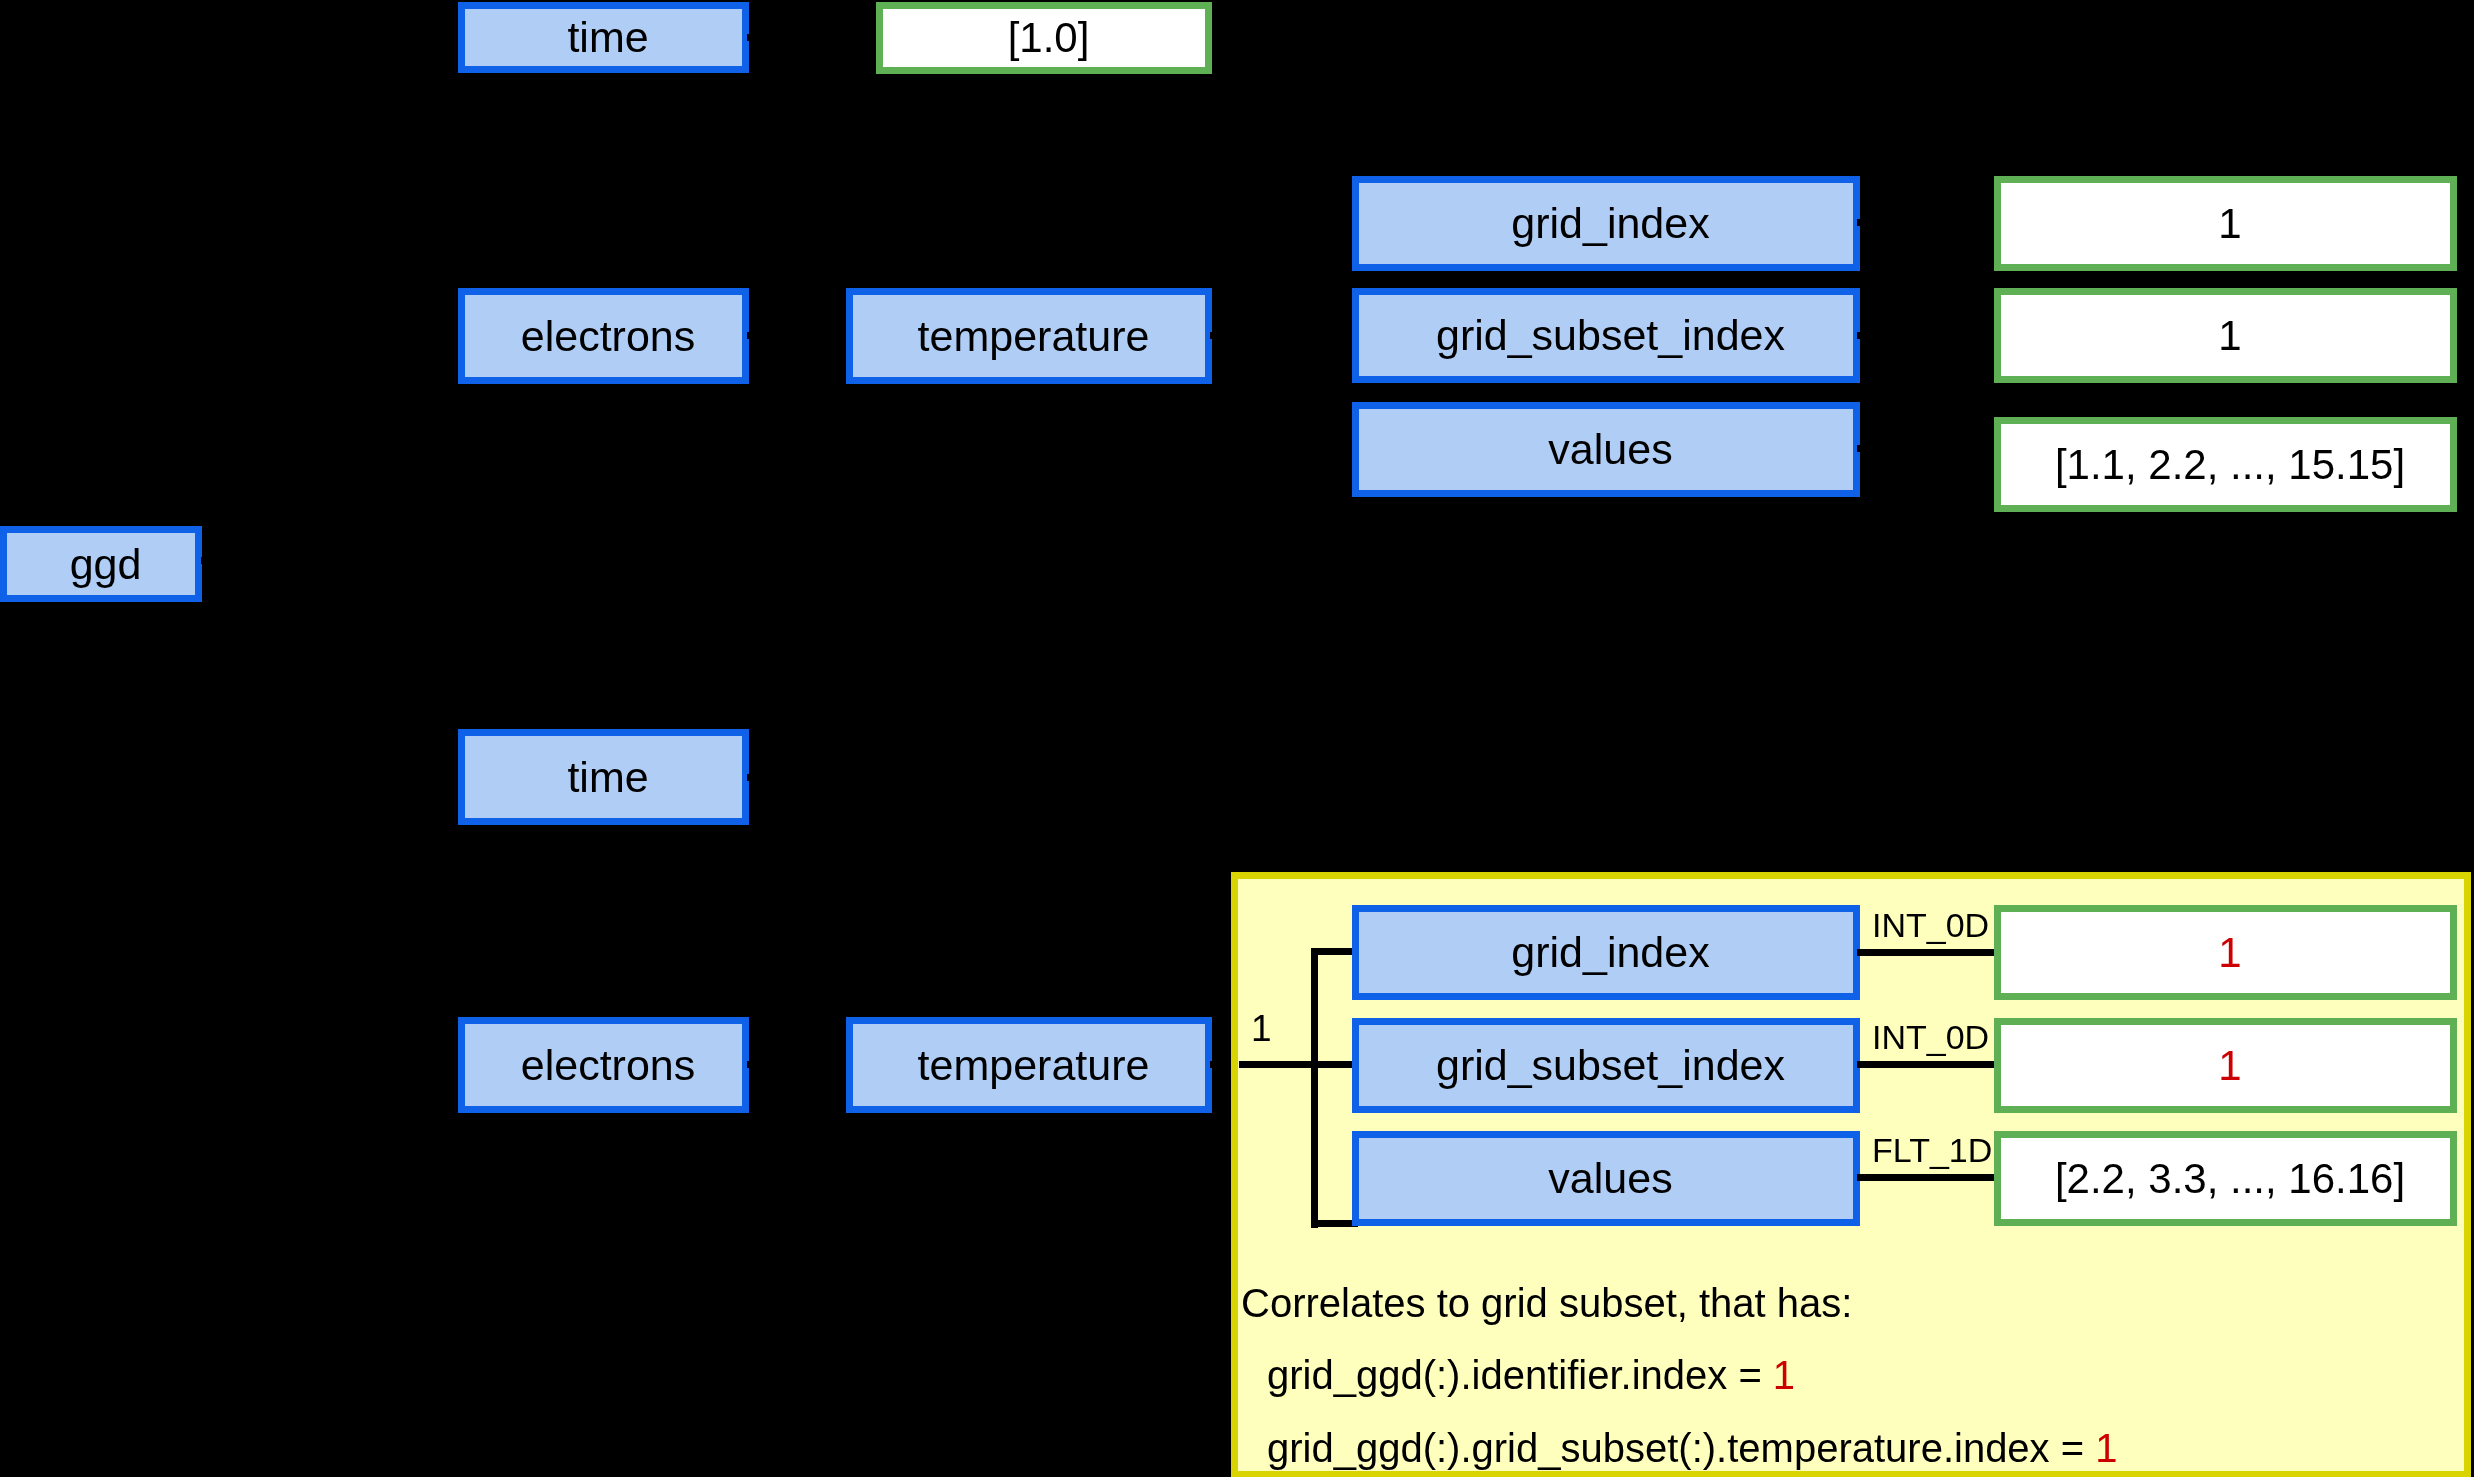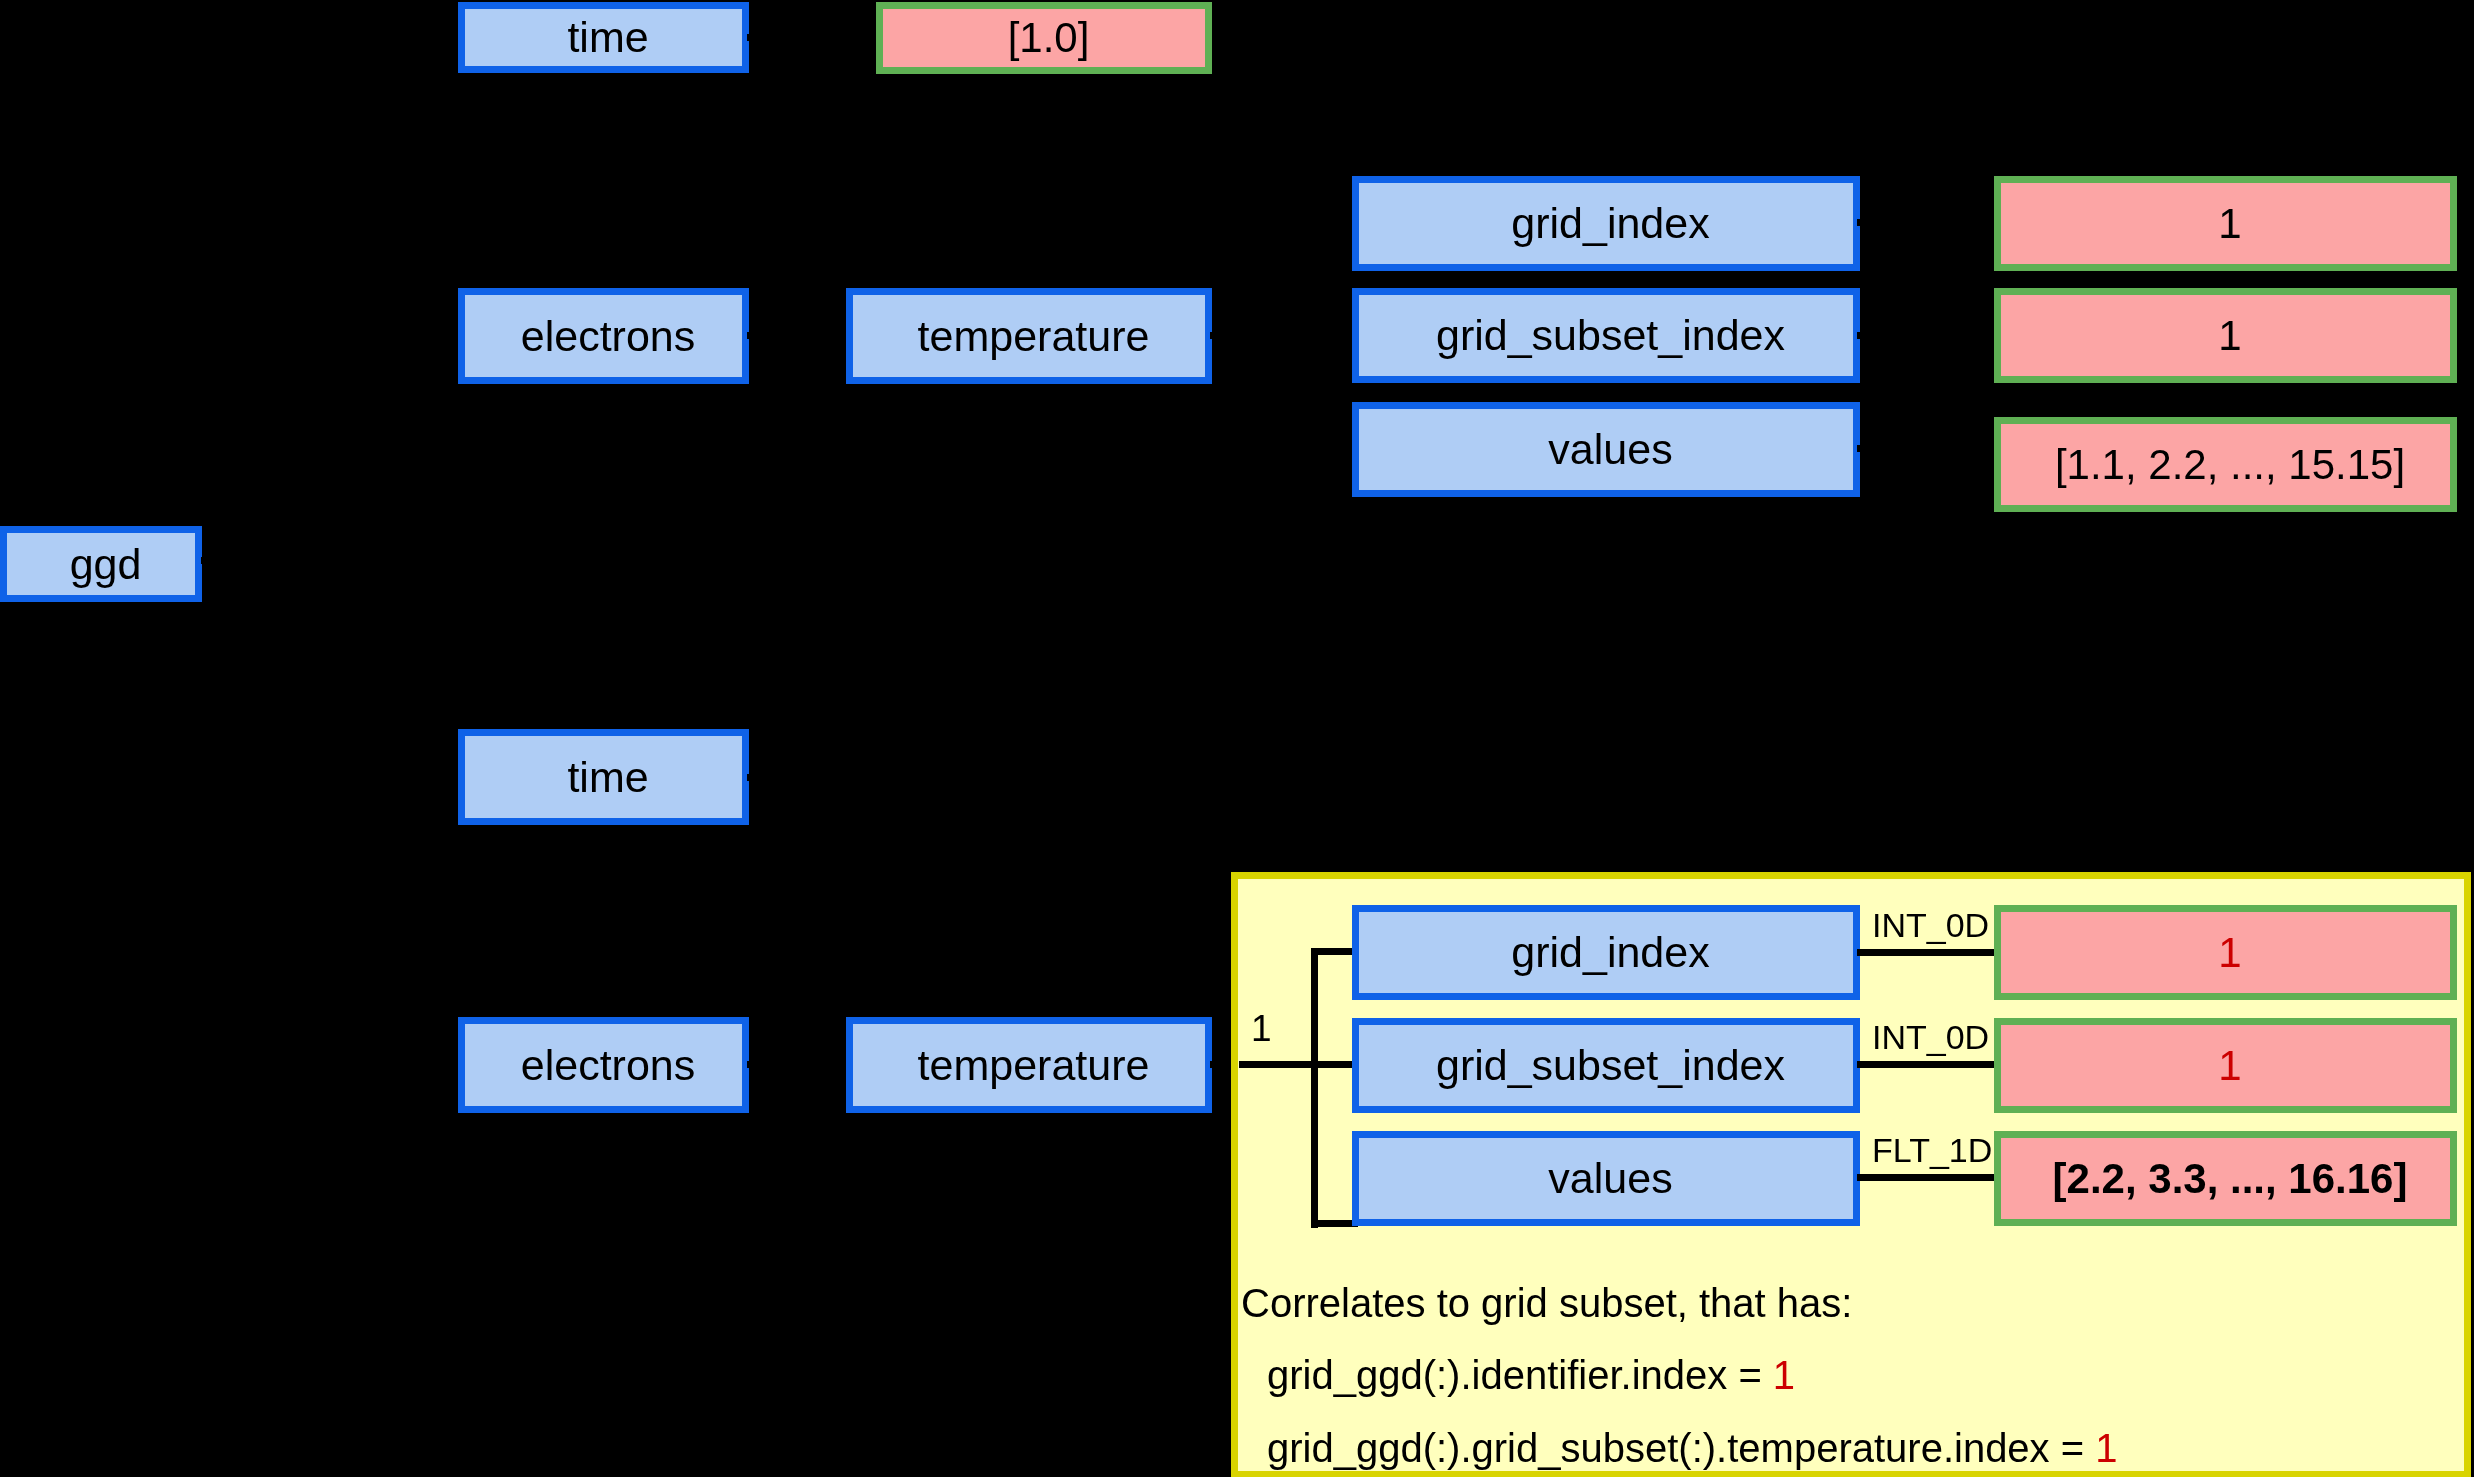--- a/index.html
+++ b/index.html
@@ -30,21 +30,21 @@
     color: #000000;
     line-height: 1;
     padding-left: 9px;
   }
   .node-blue {
     background: #AFCDF5;
     border: 7.2px solid #0F62E8;
     font-size: 43px;
   }
   .node-green {
-    background: #fca5a5;
+    background: #ffffff;
     border: 7.2px solid #5FB054;
     font-size: 42px;
   }
   .node-green.red-value { color: #CC0000; }
 
   
   .edge {
     position: absolute;
     background: #000000;
   }
@@ -188,21 +188,21 @@
   <div class="typelabel on-yellow" style="left:1872px; top:1020px;">INT_0D</div>
   <div class="node node-green red-value" style="left:1994px; top:1018px; width:463px; height:95px;">
     <span>1</span>
   </div>
 
   <div class="node node-blue" style="left:1352px; top:1131px; width:508px; height:95px;">
     <span>values</span>
   </div>
   <div class="edge edge-in-panel" style="left:1857px; top:1174px; width:141px; height:7.2px;"></div>
   <div class="typelabel on-yellow" style="left:1872px; top:1133px;">FLT_1D</div>
-  <div class="node node-green" style="left:1994px; top:1131px; width:463px; height:95px;font-weight:bold;">
+  <div class="node node-green" style="left:1994px; top:1131px; width:463px; height:95px;">
     <span>[2.2, 3.3, ..., 16.16]</span>
   </div>
 
   <div class="callout-text" style="left:1241px; top:1274px;">Correlates to grid subset, that has:</div>
   <div class="callout-text" style="left:1267px; top:1346px;">
     <span>grid_ggd(:).identifier.index = </span><span class="hl">1</span>
   </div>
   <div class="callout-text" style="left:1267px; top:1419px;">
     <span>grid_ggd(:).grid_subset(:).temperature.index = </span><span class="hl">1</span>
   </div>

